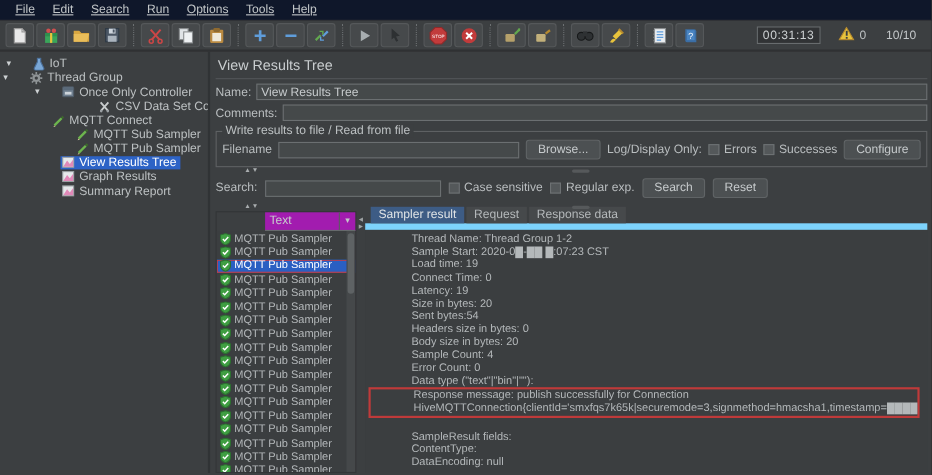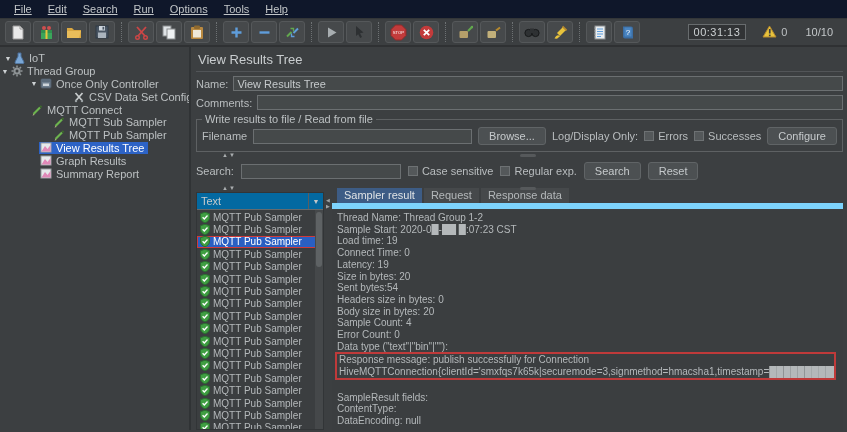--- a/index.html
+++ b/index.html
@@ -21,21 +21,21 @@
   .tbtn span { display:flex; }
   .tsep { width:1px; height:20px; border-left:1px dotted #6d7173; margin:0 5px; }
   .toolbar-right { margin-left:auto; display:flex; align-items:center; padding-right:10px; }
   .timer-box { border:1px solid #686c6e; background:#313335; padding:1px 5px;
     font-size:11px; color:#cdd1d3; letter-spacing:.5px; }
   .warn-group { display:flex; align-items:center; gap:4px; margin-left:16px; font-size:11px; }
   .threads { margin-left:18px; font-size:11px; color:#c3c7c9; }
   
   .content { display:flex; height:383px; }
   .tree-panel { width:191px; border-right:2px solid #303335; padding-top:5px; overflow:hidden; flex:none; }
-  .tree-row { height:12.8px; display:flex; align-items:center; font-size:11px; white-space:nowrap; cursor:default; }
+  .tree-row { height:12.8px; display:flex; align-items:center; font-size:11px; white-space:nowrap; cursor:default;gap:16px; }
   .tree-expander { width:10px; font-size:7px; color:#cdd1d3; text-align:center; flex:none; }
   .tree-spacer { width:10px; flex:none; }
   .tree-cell { display:flex; align-items:center; gap:4px; padding:0 4px 0 1px; height:100%; }
   .tree-row.selected .tree-cell { background:#2d63c6; color:#ffffff; }
   .tree-icon { display:flex; flex:none; }
   
   .main-panel { flex:1; display:flex; flex-direction:column; padding:2px 4px 0 5px; min-width:0; }
   .panel-title { font-size:13px; color:#c9cdcf; padding:3px 2px 4px; border-bottom:1px solid #525558; }
   .frow { display:flex; align-items:center; font-size:11px; }
   .lbl { color:#b9bdbf; flex:none; }
@@ -54,39 +54,39 @@
   .checkbox { width:10px; height:10px; background:#54585a; border:1px solid #6d7173; flex:none; }
   .cb-group { display:flex; align-items:center; gap:4px; }
   .splitter-h { height:7px; position:relative; display:flex; align-items:center; }
   .collapse-arrows { margin-left:26px; font-size:6px; letter-spacing:1px; color:#a9adaf; line-height:7px; }
   .grip { position:absolute; left:50%; top:2px; width:16px; height:3px; background:#56595b; border-radius:2px; }
   .search-row { padding:3px 0 5px; gap:7px; }
   .search-input { width:160px; }
   
   .results-split { flex:1; display:flex; min-height:0; }
   .results-left { width:128px; flex:none; display:flex; flex-direction:column; border:1px solid #323537; }
-  .combo { height:17px; background:#0369a1; border-bottom:1px solid #666a6c; display:flex;
-    align-items:center; font-size:11px; padding-left:4px; color:#c6cacc; cursor:default; }
+  .combo { height:17px; background:#a21caf; border-bottom:1px solid #666a6c; display:flex;
+    align-items:center; font-size:11px; padding-left:4px; color:#c6cacc; cursor:default;margin-left:44px; }
   .combo-arrow { margin-left:auto; width:15px; align-self:stretch; display:flex; align-items:center;
     justify-content:center; border-left:1px solid #5a5e60; font-size:7px; color:#c3c7c9; }
   .results-list { flex:1; position:relative; overflow:hidden; background:#3b3e40; padding-top:1px; }
   .list-row { height:12.4px; display:flex; align-items:center; gap:3px; font-size:10px;
     padding-left:3px; white-space:nowrap; color:#b4b8ba; cursor:default; }
   .list-row.selected { background:#2a5fc2; color:#fff; box-shadow:0 0 0 1px #cf3a3a inset; }
   .scrollbar { position:absolute; right:0; top:0; bottom:0; width:8px; background:#45484a; }
   .scroll-thumb { position:absolute; top:2px; left:1px; width:6px; height:55px; background:#5e6264; border-radius:3px; }
   .mini-splitter { width:8px; flex:none; display:flex; flex-direction:column; align-items:center;
     padding-top:5px; color:#9ea2a4; font-size:5px; line-height:6px; }
   .results-right { flex:1; display:flex; flex-direction:column; min-width:0; }
   .tabs-row { display:flex; gap:2px; height:17px; align-items:flex-end; border-bottom:6px solid #7dd3fc; padding-left:5px; }
   .tab { font-size:11px; padding:1px 7px 2px; background:#46494b; color:#b4b8ba; white-space:nowrap; cursor:default; }
   .tab.active { background:#3d5c85; color:#dfe3e5; }
   .result-content { flex:1; padding:3px 4px 0 5px; font-size:10px; line-height:11.7px;
     color:#b4b8ba; overflow:hidden; background:#3b3e40; }
-  .line { white-space:nowrap; overflow:hidden; }
+  .line { white-space:nowrap; overflow:hidden;margin-left:37px; }
   .highlight-box { border:2px solid #bf3a3a; margin:0 3px 0 -2px; padding-left:2px; }
 </style>
 </head>
 <body>
 
 <div class="app">
 
   <div class="menubar" id="menubar">
       <div class="menu-item">File</div>
       <div class="menu-item">Edit</div>

